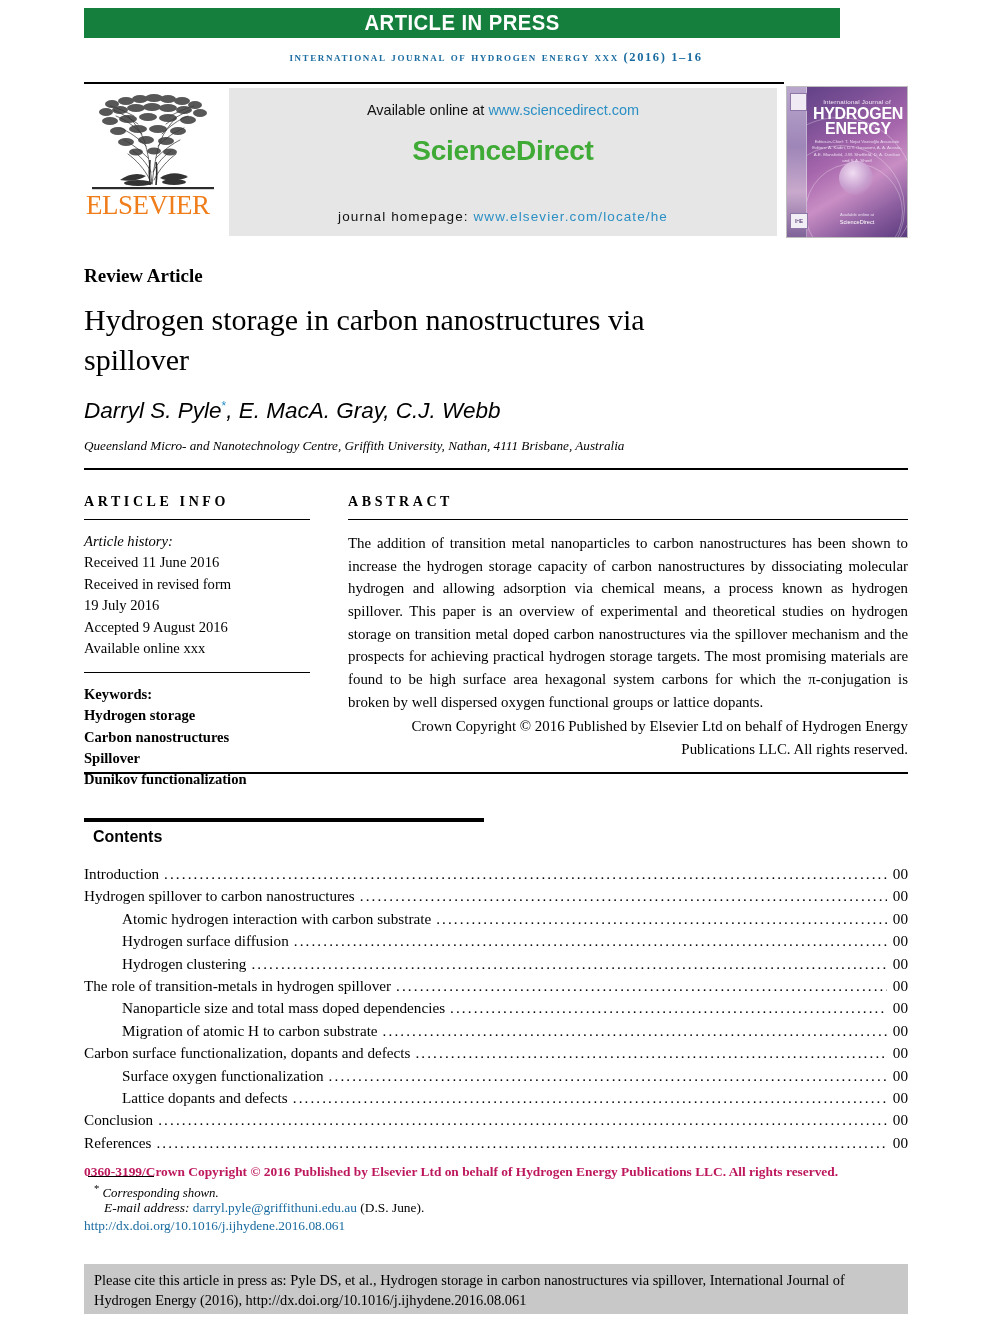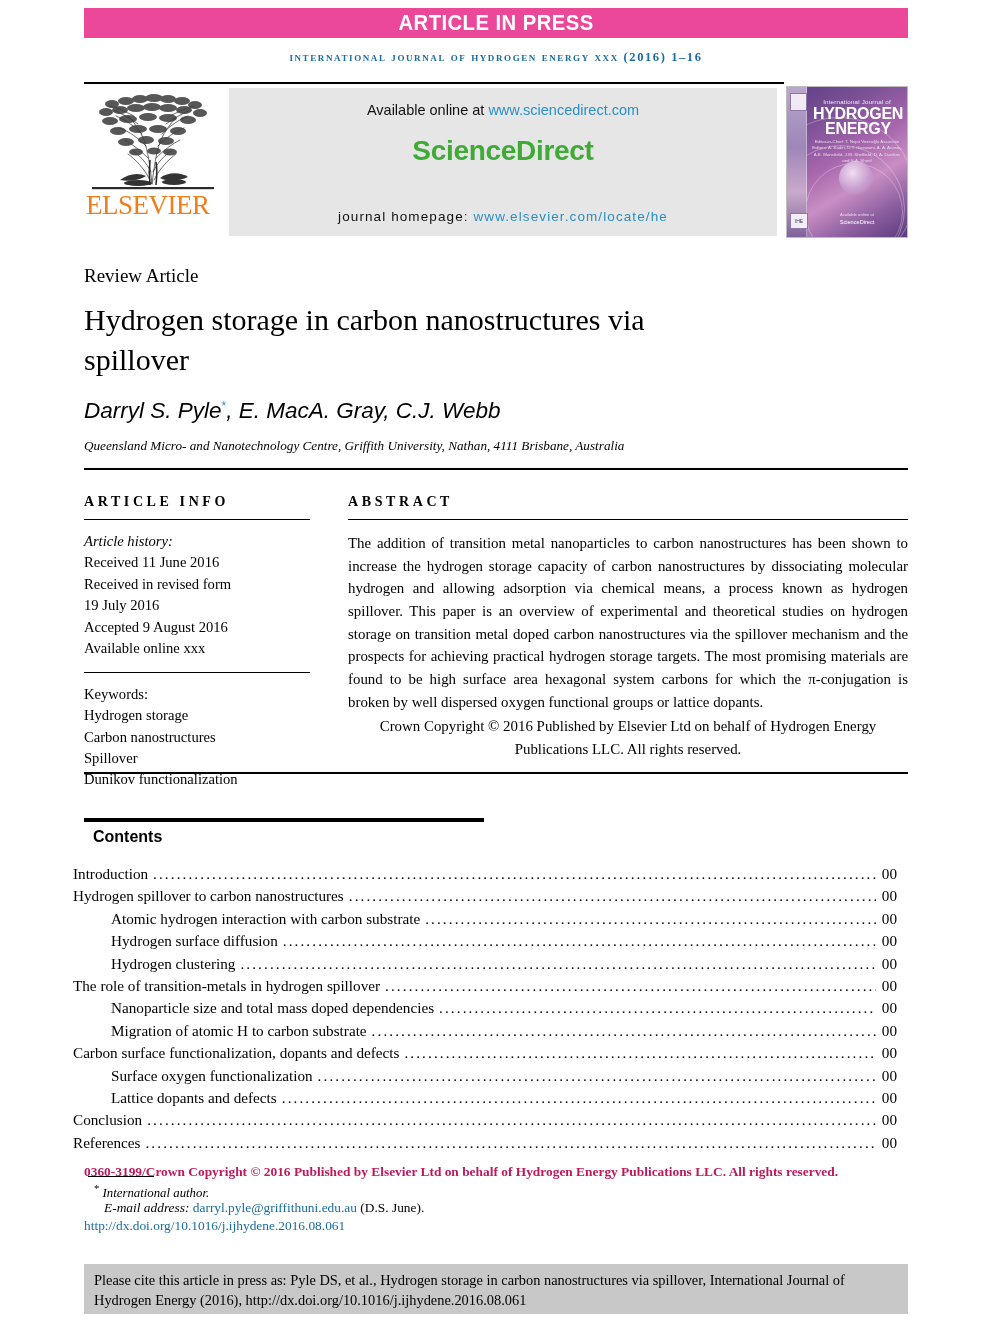--- a/index.html
+++ b/index.html
@@ -20,23 +20,23 @@
     width: 992px;
     height: 1323px;
     box-sizing: border-box;
   }
 
   
   .aip-band {
     position: absolute;
     left: 84px;
     top: 8px;
-    width: 824px;
+    width: 756px;
     height: 30px;
-    background: #ec4899;
+    background: #15803d;
     display: flex;
     align-items: center;
     justify-content: center;
   }
   .aip-band span {
     font-family: "Liberation Sans", sans-serif;
     font-weight: bold;
     font-size: 22px;
     letter-spacing: 0.5px;
     color: #ffffff;
@@ -229,20 +229,21 @@
   .cover-sd .tiny { font-size: 4.2px; display:block; color:#e9dcef; margin-bottom:2px;}
 
   
   .art-type {
     position: absolute;
     left: 84px;
     top: 265px;
     font-family: "Liberation Serif", serif;
     font-size: 19px;
     color: #000;
+    font-weight: bold;
   }
   .art-title {
     position: absolute;
     left: 84px;
     top: 300px;
     width: 660px;
     font-family: "Liberation Serif", serif;
     font-size: 30px;
     line-height: 1.33;
     color: #000;
@@ -315,34 +316,35 @@
     font-size: 14.6px;
     line-height: 1.47;
   }
   .info-body .it { font-style: italic; }
   .hr-thin.kw-sep { margin-top: 12px; }
   .kw-body {
     margin-top: 11px;
     font-family: "Liberation Serif", serif;
     font-size: 14.6px;
     line-height: 1.47;
+    font-weight: bold;
   }
   .abs-body {
     margin-top: 12px;
     font-family: "Liberation Serif", serif;
     font-size: 14.9px;
     line-height: 1.52;
     text-align: justify;
   }
   .abs-copy {
     margin-top: 2px;
     font-family: "Liberation Serif", serif;
     font-size: 14.9px;
     line-height: 1.52;
-    text-align: center;
+    text-align: right;
   }
 
   .rule-bot {
     position: absolute;
     left: 84px;
     top: 772px;
     width: 824px;
     height: 2px;
     background: #000;
   }
@@ -360,21 +362,21 @@
     position: absolute;
     left: 84px;
     top: 828px;
     font-family: "Liberation Sans", sans-serif;
     font-weight: bold;
     font-size: 16px;
     margin-left: 9px;
   }
   .toc {
     position: absolute;
-    left: 73px;
+    left: 84px;
     top: 866px;
     width: 824px;
   }
   .toc-row {
     display: flex;
     align-items: baseline;
     font-family: "Liberation Serif", serif;
     font-size: 15.2px;
     line-height: 1.0;
     margin-bottom: 7.2px;
@@ -674,21 +676,21 @@
       <div class="toc-row">
         <span class="toc-label">References</span>
         <span class="toc-dots">.......................................................................................................................................................................................................</span>
         <span class="toc-page">00</span>
       </div>
     </div>
 
   <div class="fn-rule"></div>
   <div class="fn-corr">
     <sup>*</sup>
-    <span>International author.</span>
+    <span>Corresponding shown.</span>
   </div>
   <div class="fn-email">
     <span class="it">E-mail address:</span>
     <span class="lnk">darryl.pyle@griffithuni.edu.au</span>
     <span>(D.S. June).</span>
   </div>
   <div class="fn-doi">http://dx.doi.org/10.1016/j.ijhydene.2016.08.061</div>
   <div class="fn-cc">0360-3199/Crown Copyright © 2016 Published by Elsevier Ltd on behalf of Hydrogen Energy Publications LLC. All rights reserved.</div>
 
   <div class="cite-box">

